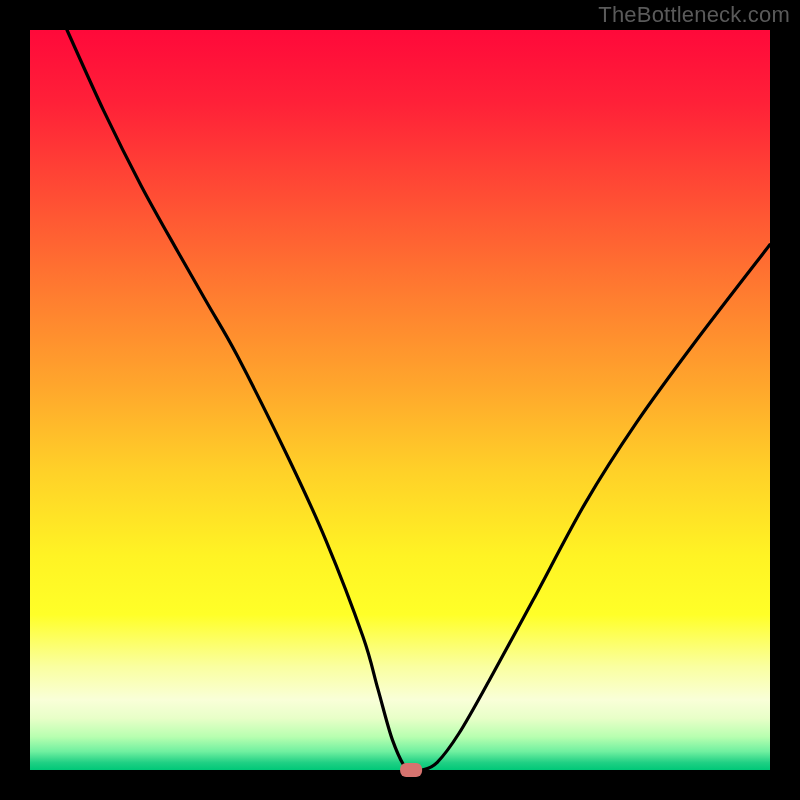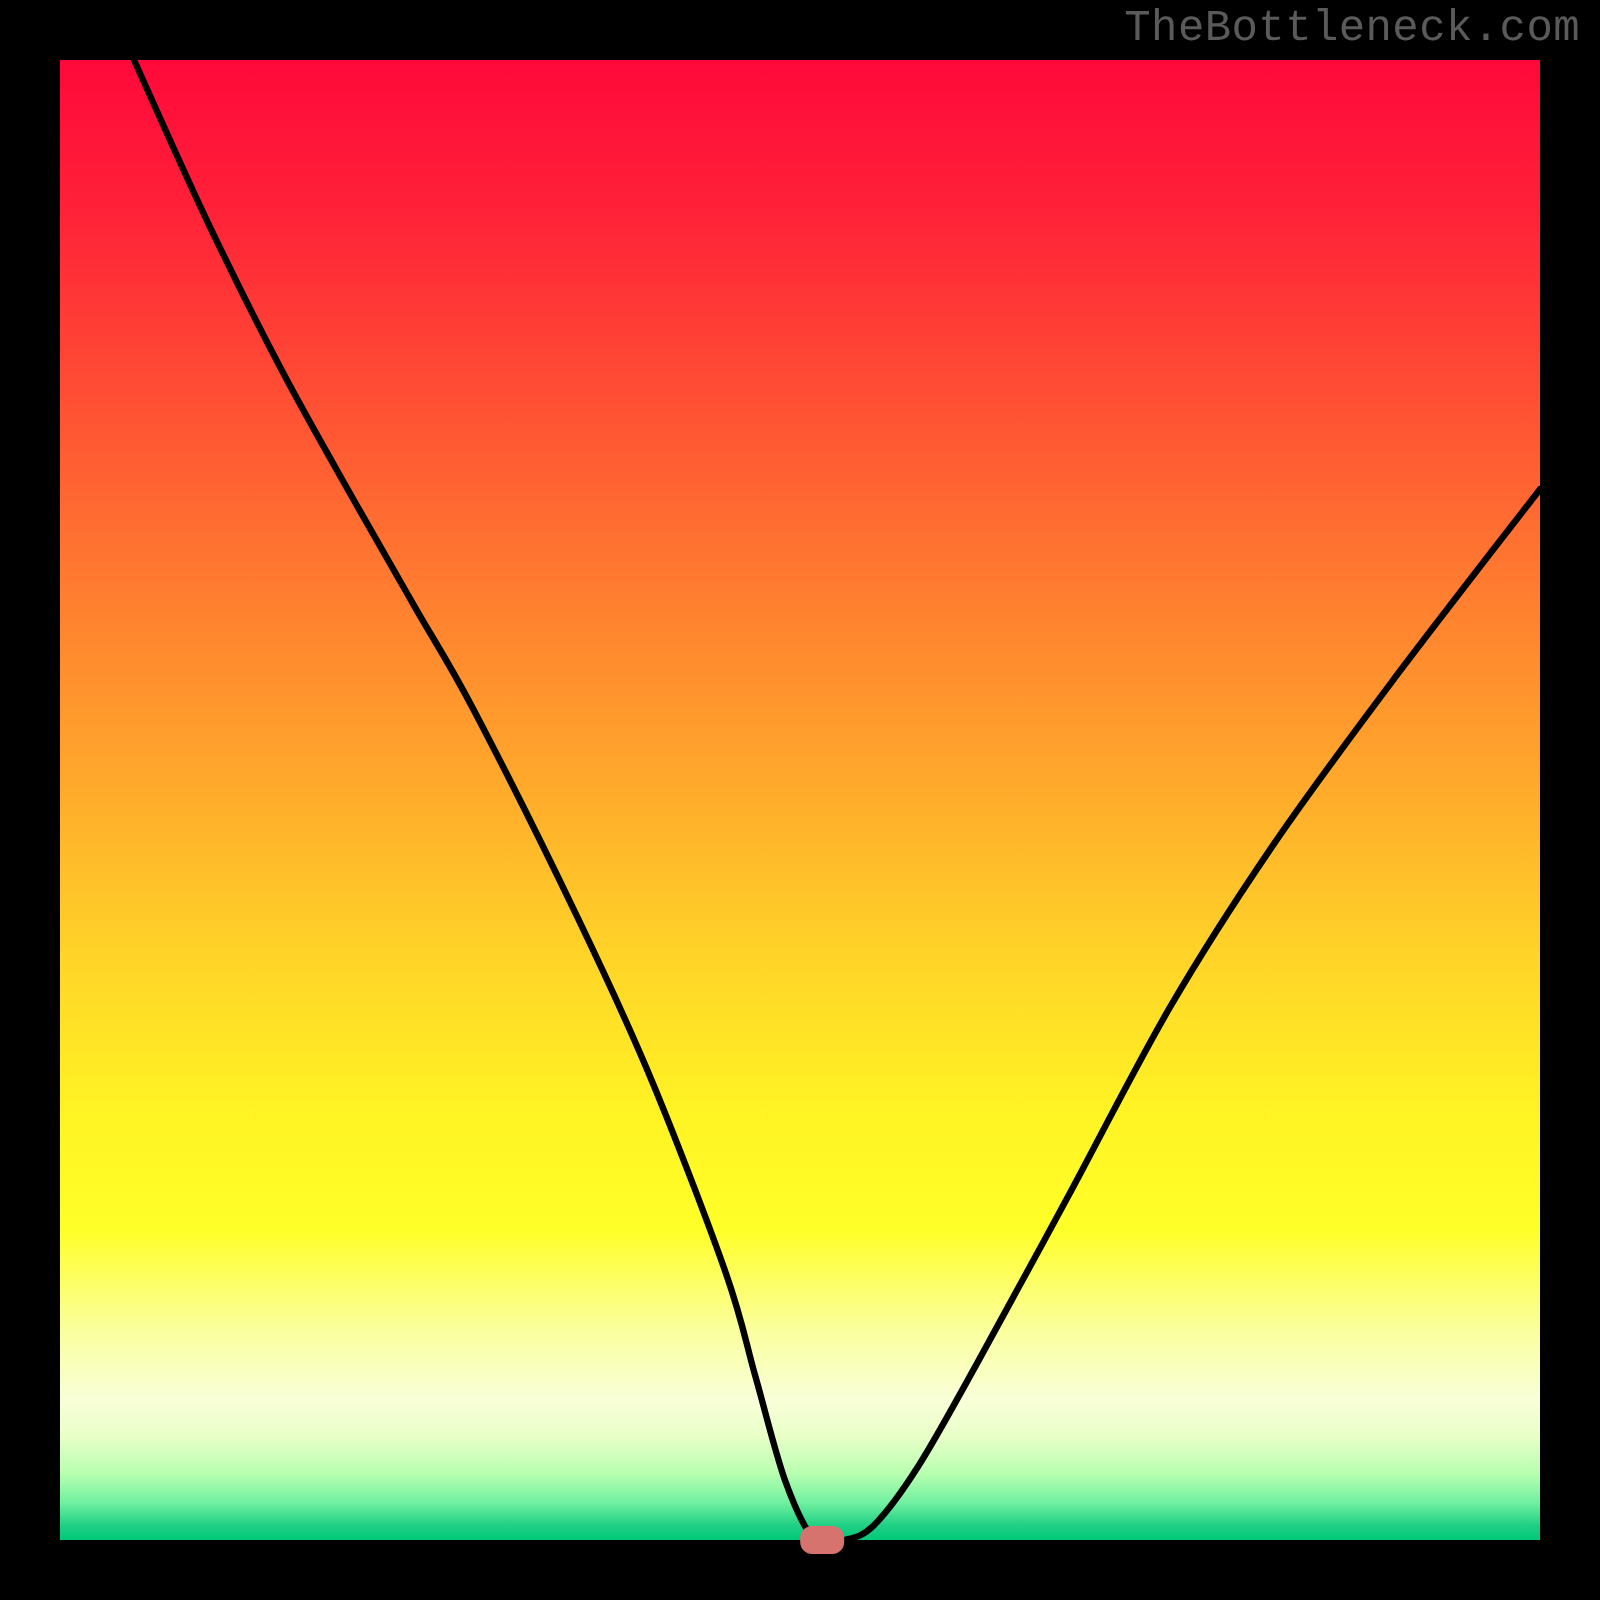--- a/index.html
+++ b/index.html
@@ -9,21 +9,20 @@
     height: 800px;
     background: #000;
     overflow: hidden;
     font-family: Arial, Helvetica, sans-serif;
   }
   .frame {
     position: relative;
     width: 800px;
     height: 800px;
     background: #000;
-    font-family: Liberation Mono, monospace;
   }
   .watermark {
     position: absolute;
     top: 2px;
     right: 10px;
     color: #5a5a5a;
     font-size: 22px;
     font-weight: 500;
     letter-spacing: 0.2px;
     z-index: 5;

